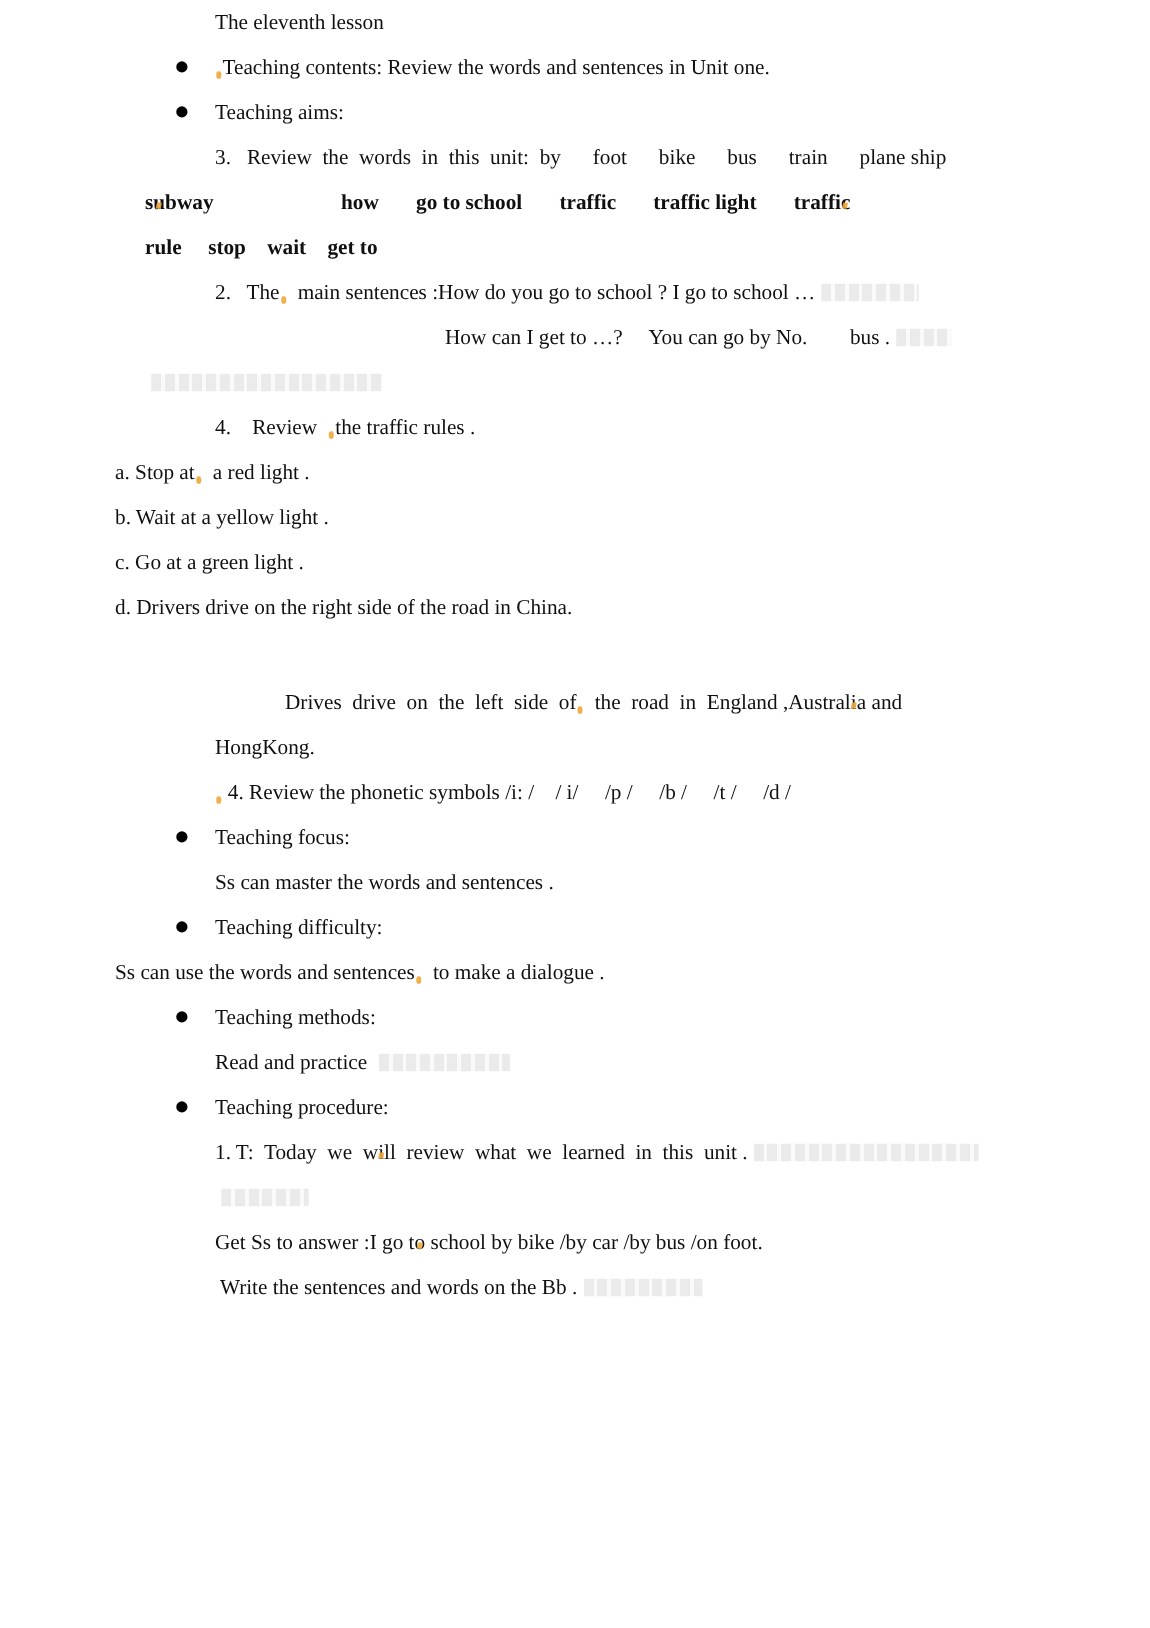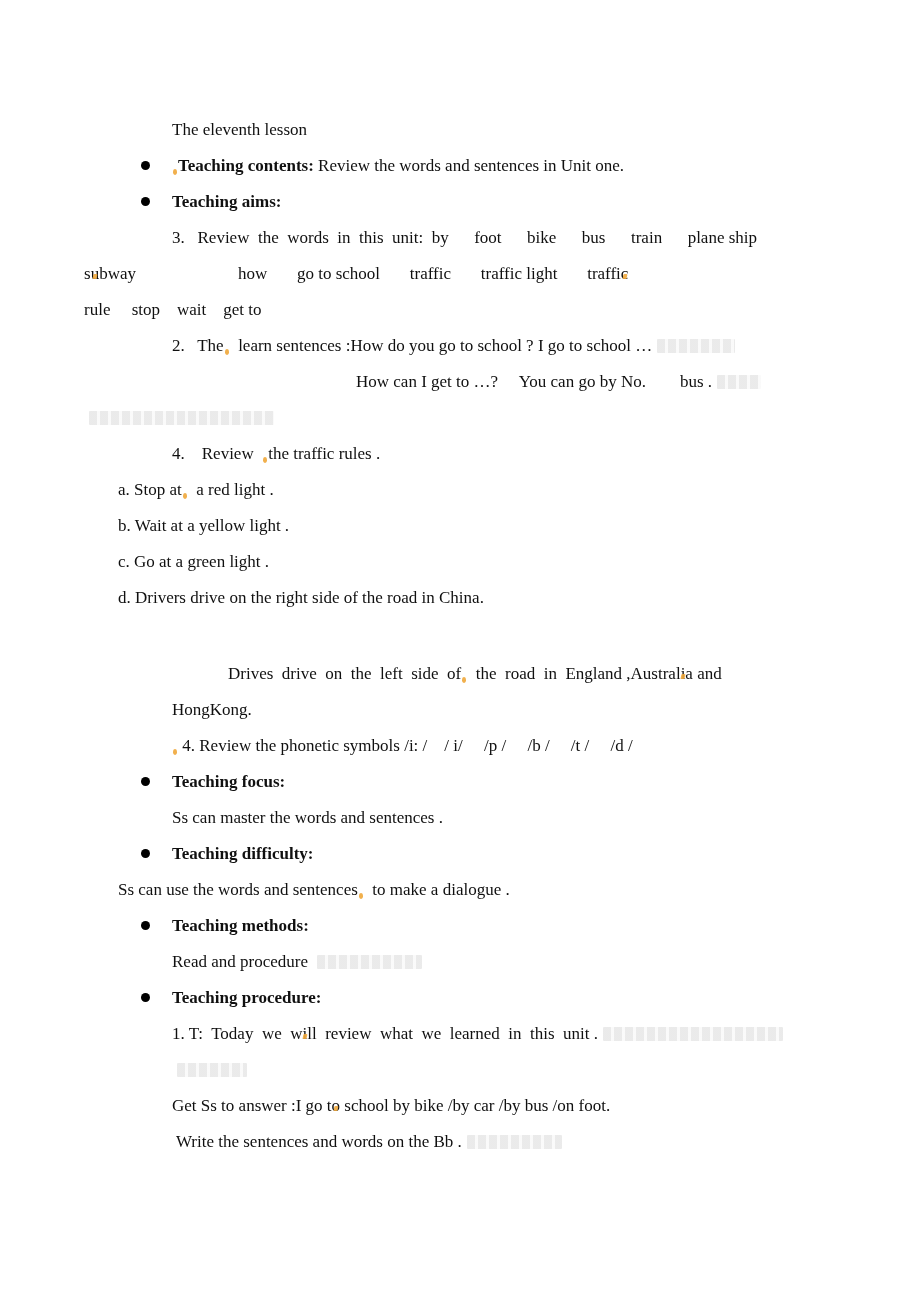--- a/index.html
+++ b/index.html
@@ -1,30 +1,29 @@
 <!DOCTYPE html>
 <html><head>
 <meta charset="utf-8">
 <style>
   * { margin:0; padding:0; box-sizing:border-box; }
   html,body { background:#ffffff; }
   body { width:920px; height:1302px; overflow:hidden; }
   .page {
     position:relative; width:920px; height:1302px; background:#ffffff;
-    padding-top:112px;
     font-family:"Liberation Serif","DejaVu Serif",serif;
     font-size:17px; color:#101010;
   }
   .line { position:relative; height:36px; line-height:36px; white-space:pre; }
   .ind0 { margin-left:172px; }
-  .ind1 { margin-left:84px; }
-  .ind2 { margin-left:118px; }
+  .ind1 { margin-left:116px;font-weight:bold; }
+  .ind2 { margin-left:92px; }
   .ind3 { margin-left:228px;margin-top:40px; }
   .ind4 { margin-left:356px; }
-  .seg.b { font-weight:700; }
+  .seg.b { font-weight:400; }
   .bullet {
     position:absolute; left:-31px; top:50%; margin-top:-5px;
     width:9px; height:9px; border-radius:50%; background:#000;
   }
   .seg.mk { position:relative; }
   .seg.mk::after {
     content:""; position:absolute; left:50%; margin-left:-2px; bottom:4px;
     width:4px; height:5px; background:#f0a73a; border-radius:1px;
     transform:skewX(-12deg); opacity:.9;
   }
@@ -43,36 +42,36 @@
 <body>
 
 <div class="page">
   <div class="doc">
       <div class="line ind0"><span class="seg">The eleventh lesson</span></div>
       <div class="line ind0"><span class="bullet"></span><span class="dot"></span><span class="seg b">Teaching contents:</span><span class="seg"> Review the words and sentences in Unit one.</span></div>
       <div class="line ind0"><span class="bullet"></span><span class="seg b">Teaching aims:</span></div>
       <div class="line ind0"><span class="seg">3.   Review  the  words  in  this  unit:  by      foot      bike      bus      train      plane ship</span></div>
       <div class="line ind1"><span class="seg">s</span><span class="seg mk">u</span><span class="seg">bway                        how       go to school       traffic       traffic light       traffi</span><span class="seg mk">c</span></div>
       <div class="line ind1"><span class="seg">rule     stop    wait    get to</span></div>
-      <div class="line ind0"><span class="seg">2.   The</span><span class="dot"></span><span class="seg">  learn sentences :How do you go to school ? I go to school …</span><span class="faint" style="width: 78px;"></span></div>
+      <div class="line ind0"><span class="seg">2.   The</span><span class="dot"></span><span class="seg">  main sentences :How do you go to school ? I go to school …</span><span class="faint" style="width: 78px;"></span></div>
       <div class="line ind4"><span class="seg">How can I get to …?     You can go by No.        bus .</span><span class="faint" style="width: 44px;"></span></div>
       <div class="line ind1"><span class="faint" style="width: 185px;"></span></div>
       <div class="line ind0"><span class="seg">4.    Review  </span><span class="dot"></span><span class="seg">the traffic rules .</span></div>
       <div class="line ind2"><span class="seg">a. Stop at</span><span class="dot"></span><span class="seg">  a red light .</span></div>
       <div class="line ind2"><span class="seg">b. Wait at a yellow light .</span></div>
       <div class="line ind2"><span class="seg">c. Go at a green light .</span></div>
       <div class="line ind2"><span class="seg">d. Drivers drive on the right side of the road in China.</span></div>
       <div class="line ind3"><span class="seg">Drives  drive  on  the  left  side  of</span><span class="dot"></span><span class="seg">  the  road  in  England ,Austral</span><span class="seg mk">i</span><span class="seg">a and</span></div>
       <div class="line ind0"><span class="seg">HongKong.</span></div>
       <div class="line ind0"><span class="dot"></span><span class="seg"> 4. Review the phonetic symbols /i: /    / i/     /p /     /b /     /t /     /d /</span></div>
       <div class="line ind0"><span class="bullet"></span><span class="seg b">Teaching focus:</span></div>
       <div class="line ind0"><span class="seg">Ss can master the words and sentences .</span></div>
       <div class="line ind0"><span class="bullet"></span><span class="seg b">Teaching difficulty:</span></div>
       <div class="line ind2"><span class="seg">Ss can use the words and sentences</span><span class="dot"></span><span class="seg">  to make a dialogue .</span></div>
       <div class="line ind0"><span class="bullet"></span><span class="seg b">Teaching methods:</span></div>
-      <div class="line ind0"><span class="seg">Read and procedure </span><span class="faint" style="width: 105px;"></span></div>
+      <div class="line ind0"><span class="seg">Read and practice </span><span class="faint" style="width: 105px;"></span></div>
       <div class="line ind0"><span class="bullet"></span><span class="seg b">Teaching procedure:</span></div>
       <div class="line ind0"><span class="seg">1. T:  Today  we  w</span><span class="seg mk">i</span><span class="seg">ll  review  what  we  learned  in  this  unit .</span><span class="faint" style="width: 180px;"></span></div>
       <div class="line ind0"><span class="faint" style="width: 70px;"></span></div>
       <div class="line ind0"><span class="seg">Get Ss to answer :I go t</span><span class="seg mk">o</span><span class="seg"> school by bike /by car /by bus /on foot.</span></div>
       <div class="line ind0"><span class="seg"> Write the sentences and words on the Bb .</span><span class="faint" style="width: 95px;"></span></div>
     </div>
 </div>
 
 </body></html>

